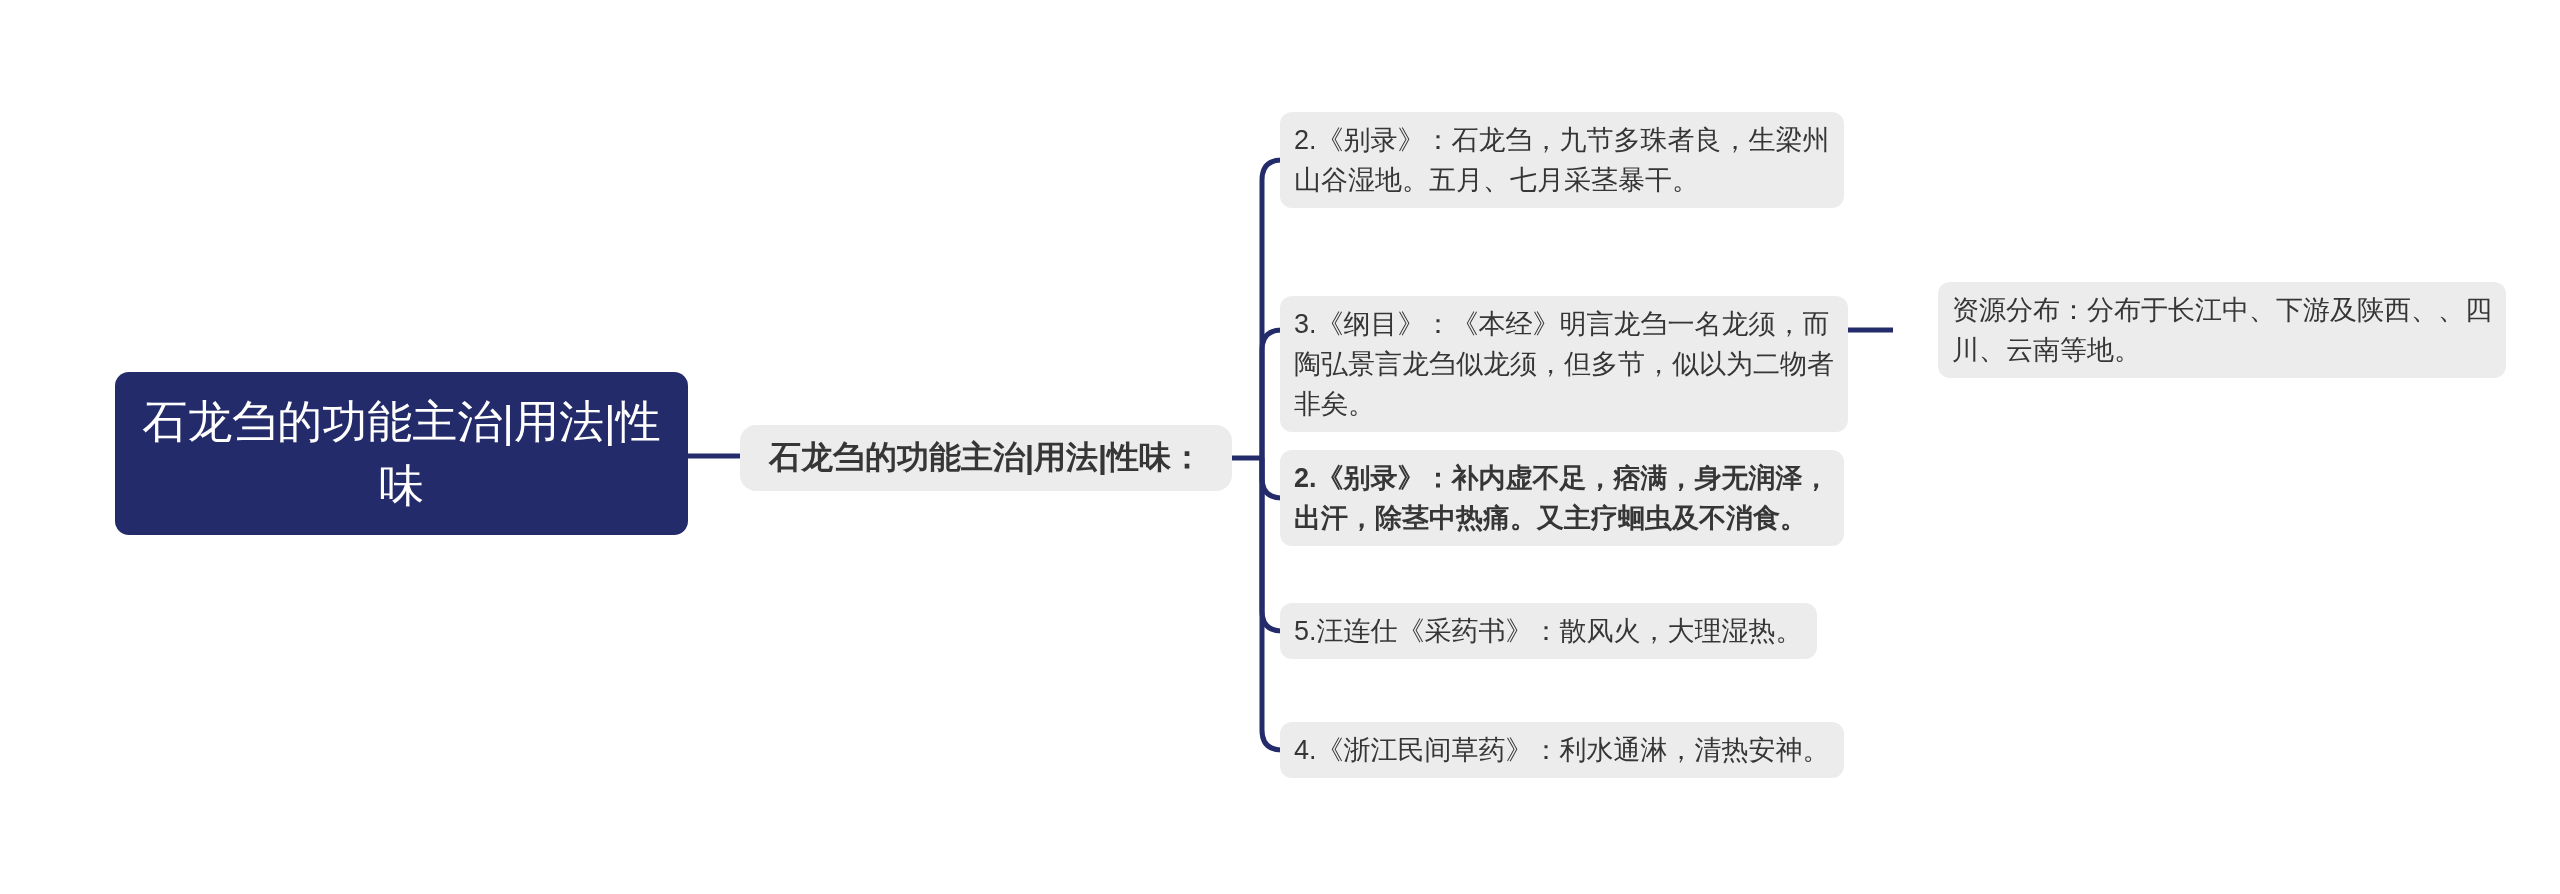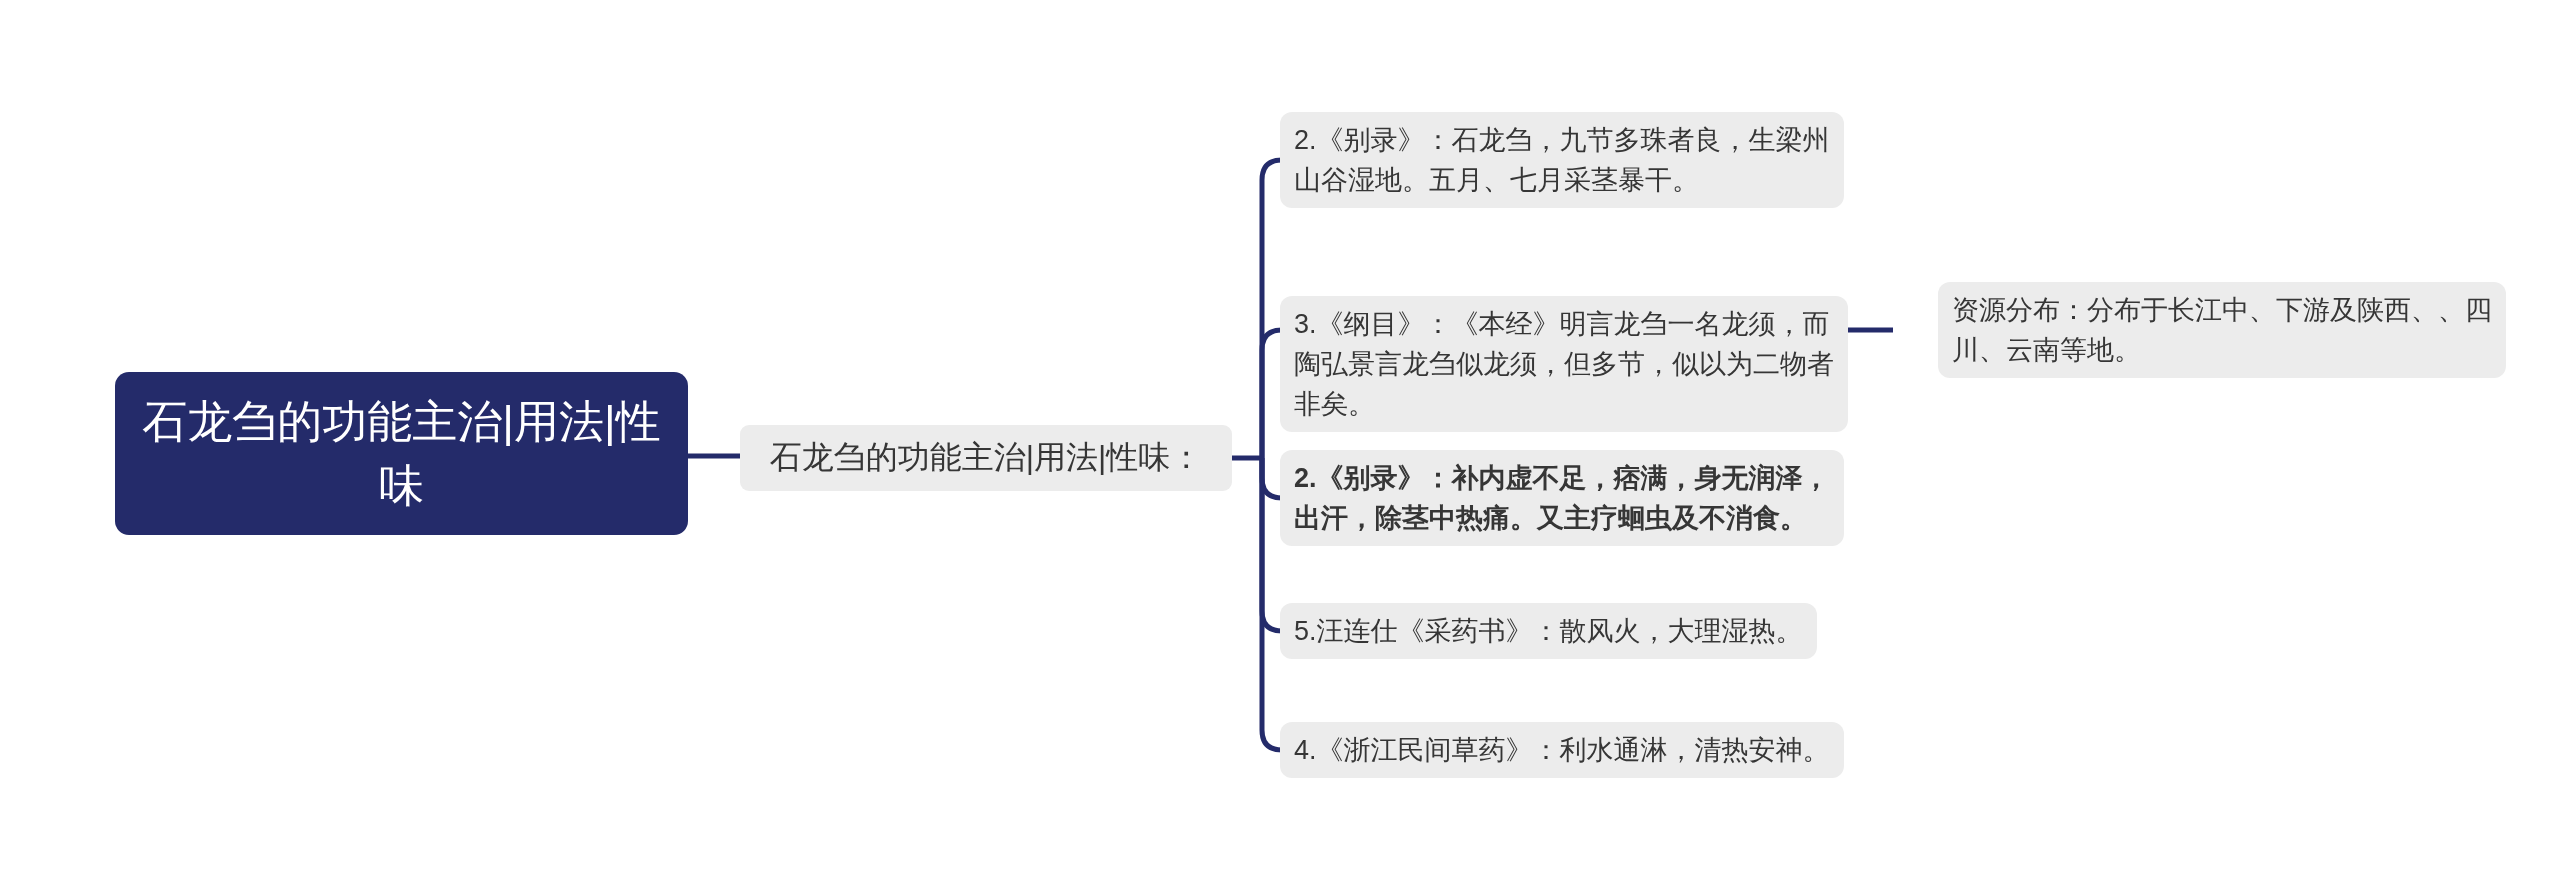--- a/index.html
+++ b/index.html
@@ -18,23 +18,23 @@
   .node{position:absolute;white-space:pre;}
   .root-node{
     left:115px;top:372px;width:573px;height:163px;
     background:var(--primary-navy);color:var(--root-text);
     border-radius:14px;
     display:flex;align-items:center;justify-content:center;
     font-size:45px;line-height:64px;text-align:center;white-space:pre-line;
   }
   .center-node{
     left:740px;top:425px;min-width:492px;height:66px;
-    background:var(--node-bg);border-radius:9px;
+    background:var(--node-bg);border-radius:16px;
     display:flex;align-items:center;justify-content:center;
-    font-size:32px;padding:0 20px;
+    font-size:32px;padding:0 20px;font-weight:bold;
   }
   .leaf{
     background:var(--node-bg);border-radius:12px;
     font-size:27px;line-height:40px;
     padding:8px 14px;width:max-content;max-width:600px;
   }
   .leaf-1{left:1280px;top:112px;}
   .leaf-2{left:1280px;top:252px;margin-top:44px;}
   .leaf-3{left:1280px;top:450px;font-weight:bold;}
   .leaf-4{left:1280px;top:603px;}

